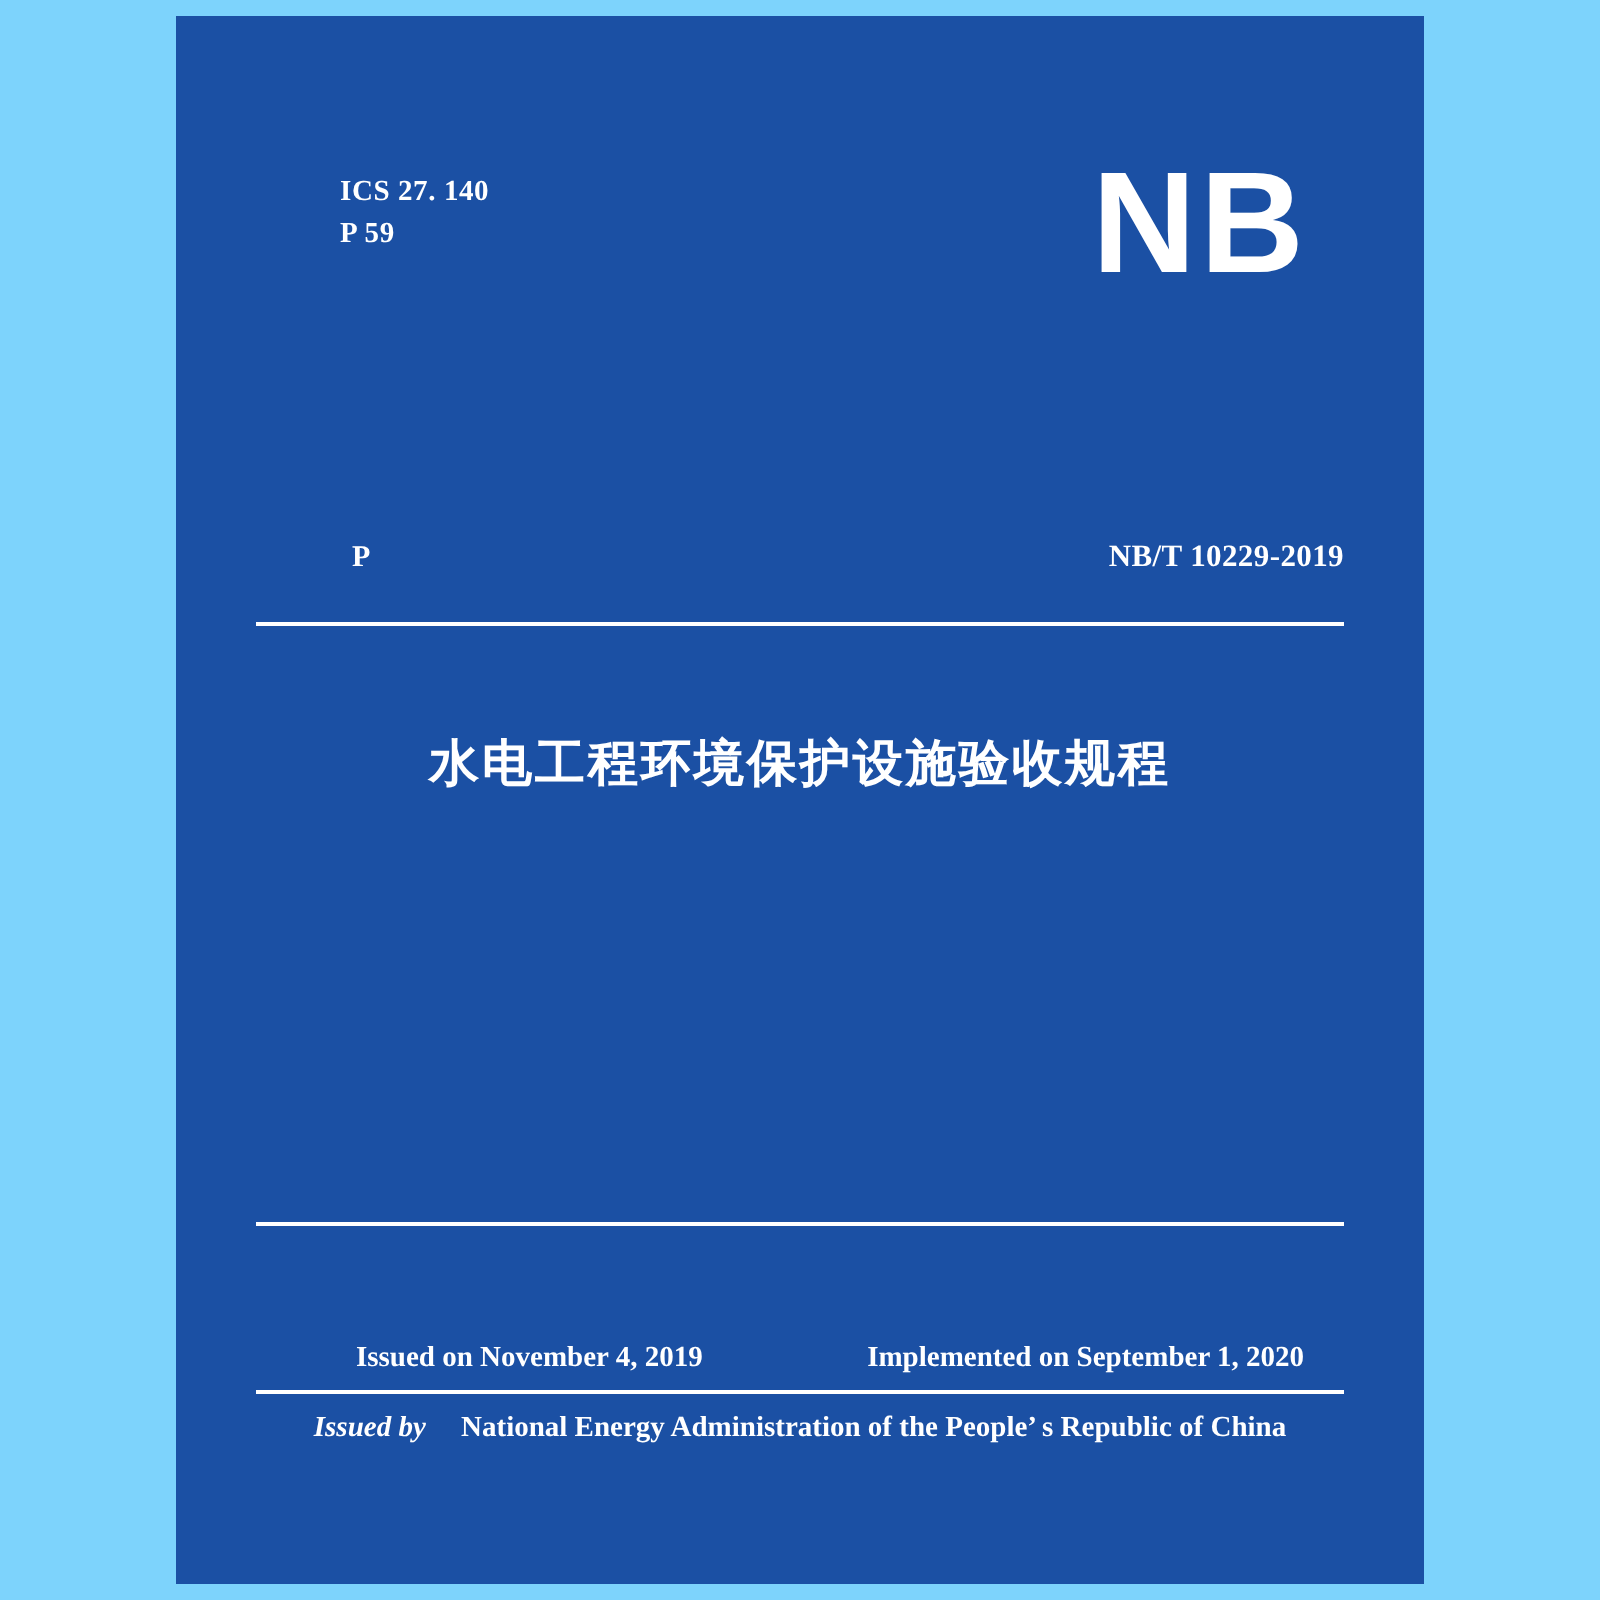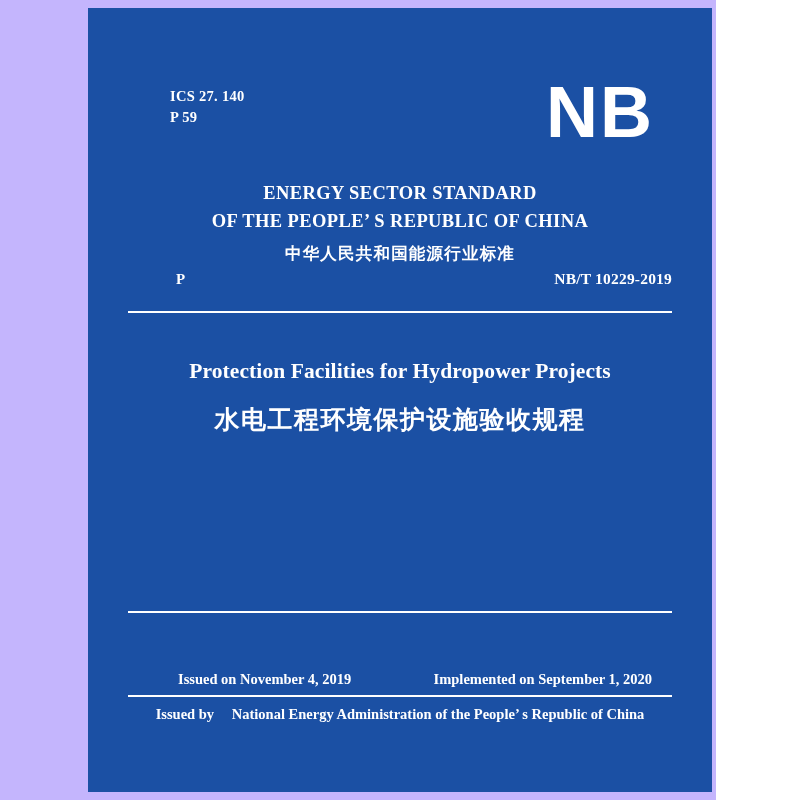--- a/index.html
+++ b/index.html
@@ -9,23 +9,23 @@
   }
   body {
     width: 800px;
     height: 800px;
     font-family: "Liberation Serif", serif;
     overflow: hidden;
   }
 
   .page {
     position: relative;
-    width: 716px;
+    width: 800px;
     height: 800px;
-    background: #c4b5fd;
+    background: #7dd3fc;
   }
 
   
   .cover {
     position: absolute;
     left: 88px;
     top: 8px;
     width: 624px;
     height: 784px;
     background: #1b50a4;
@@ -171,51 +171,46 @@
     right: 0;
     top: 698px;
     text-align: center;
     font-family: "Liberation Serif", serif;
     font-weight: bold;
     font-size: 14.5px;
     white-space: nowrap;
   }
   .issued-by .label {
     margin-right: 14px;
+    font-style: italic;
   }
 </style>
 </head>
 <body>
 
 <div class="page">
 
   <div class="cover">
 
     <div class="codes">
       <div>ICS 27. 140</div>
       <div>P 59</div>
     </div>
 
     <div class="nb-logo">NB</div>
 
-    <div class="org-block">
-      <div class="org-en1">ENERGY SECTOR STANDARD</div>
-      <div class="org-en2">OF THE PEOPLE’ S REPUBLIC OF CHINA</div>
-      <div class="org-cn">中华人民共和国能源行业标准</div>
-    </div>
 
     <div class="idrow">
       <span class="p-mark">P</span>
       <span class="std-no">NB/T 10229-2019</span>
     </div>
 
     <div class="rule rule-top"></div>
 
     <div class="title-block">
-      <div class="title-en">Protection Facilities for Hydropower Projects</div>
       <div class="title-cn">水电工程环境保护设施验收规程</div>
     </div>
 
     <div class="rule rule-bottom"></div>
 
     <div class="dates-row">
       <span>Issued on November 4, 2019</span>
       <span>Implemented on September 1, 2020</span>
     </div>
 

